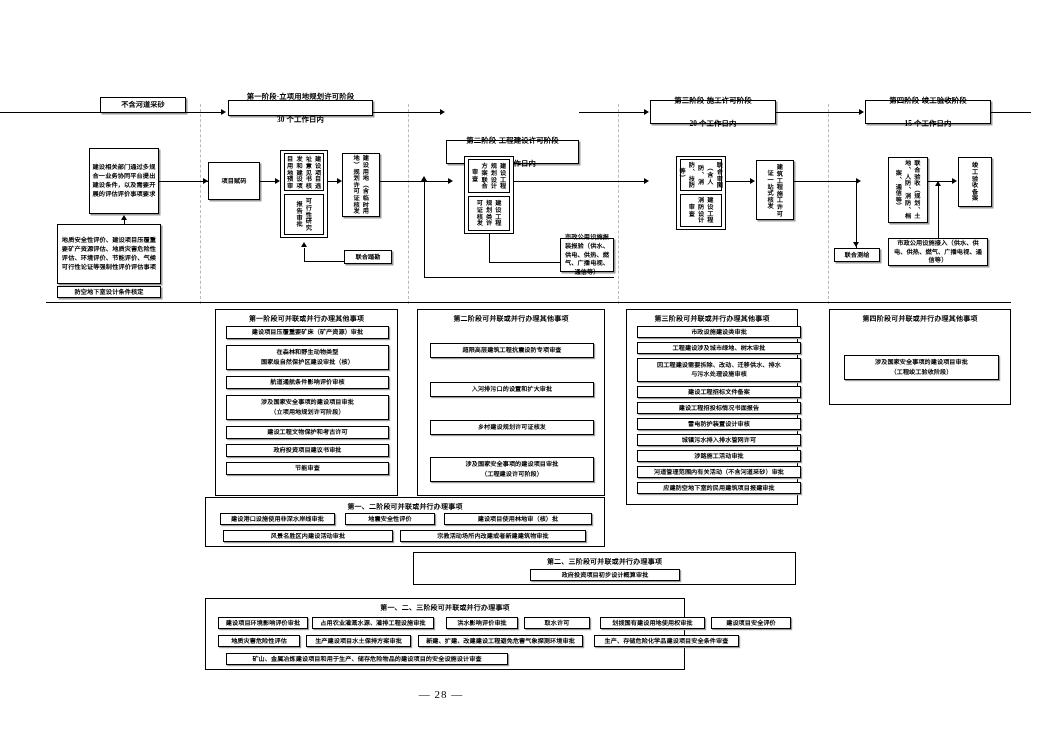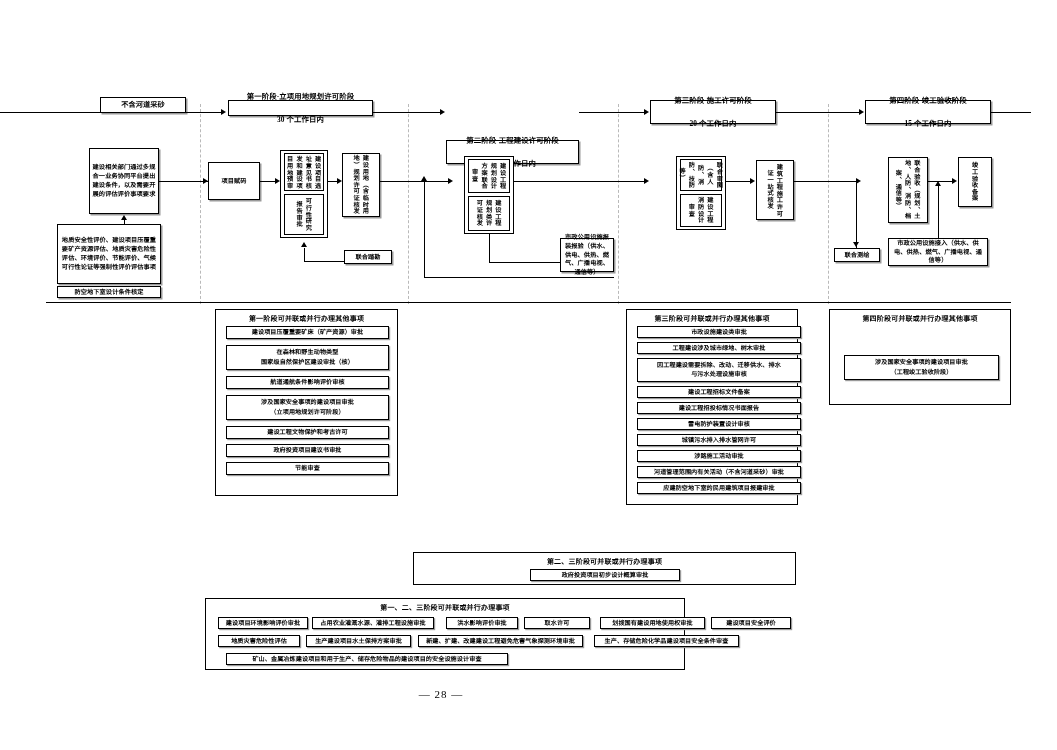--- a/index.html
+++ b/index.html
@@ -292,20 +292,29 @@
     </div>
     <div class="item" style="left:10px;top:66px;width:163px;height:13px;">航道通航条件影响评价审核</div>
     <div class="item two" style="left:10px;top:85px;width:163px;height:25px;">
       <span>涉及国家安全事项的建设项目审批<br>（立项用地规划许可阶段）</span>
     </div>
     <div class="item" style="left:10px;top:116px;width:163px;height:13px;">建设工程文物保护和考古许可</div>
     <div class="item" style="left:10px;top:134px;width:163px;height:13px;">政府投资项目建议书审批</div>
     <div class="item" style="left:10px;top:152px;width:163px;height:13px;">节能审查</div>
   </div>
 
+  <div class="panel" style="left:417px;top:309px;width:188px;height:187px;">
+    <div class="panel-title" style="top:3px;">第二阶段可并联或并行办理其他事项</div>
+    <div class="item" style="left:12px;top:33px;width:164px;height:15px;">超限高层建筑工程抗震设防专项审查</div>
+    <div class="item" style="left:12px;top:72px;width:164px;height:15px;">入河排污口的设置和扩大审批</div>
+    <div class="item" style="left:12px;top:110px;width:164px;height:15px;">乡村建设规划许可证核发</div>
+    <div class="item two" style="left:12px;top:147px;width:164px;height:25px;">
+      <span>涉及国家安全事项的建设项目审批<br>（工程建设许可阶段）</span>
+    </div>
+  </div>
 
   <div class="panel" style="left:626px;top:309px;width:172px;height:196px;">
     <div class="panel-title" style="top:3px;">第三阶段可并联或并行办理其他事项</div>
     <div class="item" style="left:10px;top:16px;width:164px;height:12px;">市政设施建设类审批</div>
     <div class="item" style="left:10px;top:32px;width:164px;height:12px;">工程建设涉及城市绿地、树木审批</div>
     <div class="item two" style="left:10px;top:48px;width:164px;height:24px;">
       <span>因工程建设需要拆除、改动、迁移供水、排水<br>与污水处理设施审核</span>
     </div>
     <div class="item" style="left:10px;top:76px;width:164px;height:12px;">建设工程招标文件备案</div>
     <div class="item" style="left:10px;top:92px;width:164px;height:12px;">建设工程招投标情况书面报告</div>
@@ -316,20 +325,28 @@
     <div class="item" style="left:10px;top:172px;width:164px;height:12px;">应建防空地下室的民用建筑项目报建审批</div>
   </div>
 
   <div class="panel" style="left:829px;top:309px;width:182px;height:96px;">
     <div class="panel-title" style="top:3px;">第四阶段可并联或并行办理其他事项</div>
     <div class="item two" style="left:14px;top:45px;width:155px;height:25px;">
       <span>涉及国家安全事项的建设项目审批<br>（工程竣工验收阶段）</span>
     </div>
   </div>
 
+  <div class="panel" style="left:205px;top:497px;width:400px;height:50px;">
+    <div class="panel-title" style="top:3px;">第一、二阶段可并联或并行办理事项</div>
+    <div class="item" style="left:14px;top:15px;width:115px;height:12px;">建设港口设施使用非深水岸线审批</div>
+    <div class="item" style="left:139px;top:15px;width:90px;height:12px;">地震安全性评价</div>
+    <div class="item" style="left:238px;top:15px;width:148px;height:12px;">建设项目使用林地审（核）批</div>
+    <div class="item" style="left:17px;top:32px;width:170px;height:12px;">风景名胜区内建设活动审批</div>
+    <div class="item" style="left:194px;top:32px;width:186px;height:12px;">宗教活动场所内改建或者新建建筑物审批</div>
+  </div>
 
   <div class="panel" style="left:413px;top:552px;width:383px;height:33px;">
     <div class="panel-title" style="top:3px;">第二、三阶段可并联或并行办理事项</div>
     <div class="item" style="left:116px;top:16px;width:150px;height:12px;">政府投资项目初步设计概算审批</div>
   </div>
 
   <div class="panel" style="left:205px;top:598px;width:480px;height:72px;">
     <div class="panel-title" style="top:3px;">第一、二、三阶段可并联或并行办理事项</div>
 
     <div class="item" style="left:12px;top:18px;width:90px;height:12px;">建设项目环境影响评价审批</div>

